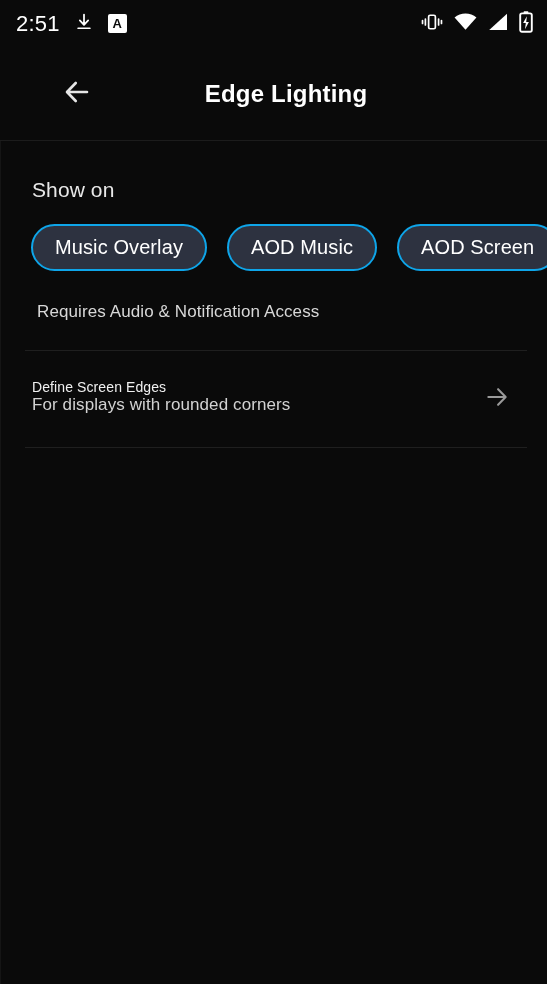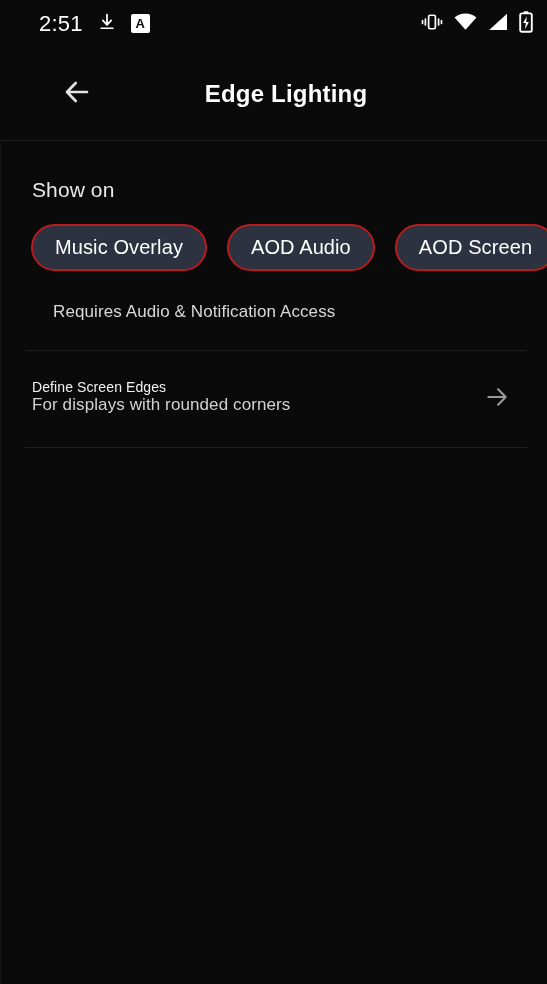--- a/index.html
+++ b/index.html
@@ -18,21 +18,21 @@
 
   
   #status-bar {
     height:47px;
     background:#0a0a0a;
     display:flex; align-items:center;
     padding:0 14px 0 16px;
     flex:0 0 auto;
     position:relative;
   }
-  #status-left { display:flex; align-items:center; gap:14px;margin-left:23px; }
+  #status-left { display:flex; align-items:center; gap:14px; }
   #clock {
     color:#ffffff; font-size:22px; font-weight:400;
     letter-spacing:.2px; line-height:1;
   }
   #status-right {
     margin-left:auto; display:flex; align-items:center; gap:11px;
   }
   .sicon { display:block; }
   .abox {
     width:19px; height:19px; background:#ffffff; border-radius:2px;
@@ -89,36 +89,36 @@
   
   #chip-row {
     display:flex; align-items:center;
     gap:20px;
     padding:22px 0 0 30px;
     white-space:nowrap;
     overflow:hidden;
   }
   .chip {
     height:47px;
-    border:2px solid #b91c1c;
+    border:2px solid #0ea5e9;
     border-radius:24px;
     background:#2d3240;
     color:#ffffff;
     font-size:20px;
     display:flex; align-items:center; justify-content:center;
     padding:0 22px;
     flex:0 0 auto;
     cursor:pointer;
     letter-spacing:.1px;
   }
 
   #chip-hint {
     color:#d8d8d8;
     font-size:17px;
-    padding:31px 0 0 52px;
+    padding:31px 0 0 36px;
     letter-spacing:.1px;
   }
 
   .divider {
     height:1px;
     background:#1f1f1f;
     margin:28px 20px 0 24px;
   }
 
   
@@ -213,21 +213,21 @@
 
   <div id="content">
 
     <div id="show-on-label">Show on</div>
 
     <div id="chip-row">
       <div class="chip">
         <span>Music Overlay</span>
       </div>
       <div class="chip">
-        <span>AOD Audio</span>
+        <span>AOD Music</span>
       </div>
       <div class="chip">
         <span>AOD Screen</span>
       </div>
     </div>
 
     <div id="chip-hint">Requires Audio &amp; Notification Access</div>
 
     <div class="divider"></div>
 

